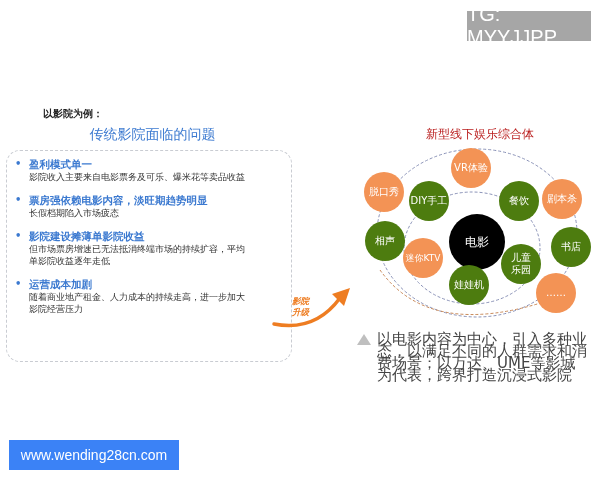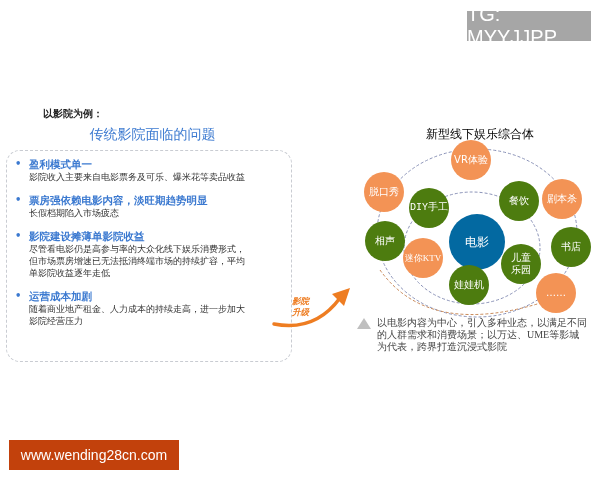--- a/index.html
+++ b/index.html
@@ -9,34 +9,34 @@
       font-family: "DejaVu Sans", "Liberation Sans", sans-serif;
     }
     .wm-top {
       position: absolute; left: 467px; top: 11px; width: 124px; height: 30px;
       background: #a6a6a6; color: #ffffff; font-size: 20px;
       font-family: "Liberation Sans", sans-serif;
       display: flex; align-items: center; justify-content: center;
     }
     .wm-bottom {
       position: absolute; left: 9px; top: 440px; width: 170px; height: 30px;
-      background: #c2410c; color: #ffffff; font-size: 14px;
+      background: #3b82f6; color: #ffffff; font-size: 14px;
       font-family: "Liberation Sans", sans-serif;
       display: flex; align-items: center; justify-content: center;
     }
     .example-label {
       position: absolute; left: 8px; top: 107px; font-size: 10px; font-weight: bold; color: #222; margin-left: 35px;
     }
     .left-title {
       position: absolute; left: 10px; width: 285px; top: 126px; text-align: center;
       font-size: 14px; color: #3b79d0;
     }
     .right-title {
       position: absolute; left: 380px; width: 200px; top: 126px; text-align: center;
-      font-size: 12px; color: #000000;
+      font-size: 12px; color: #b91c1c;
     }
     .problem-box {
       position: absolute; left: 6px; top: 150px; width: 286px; height: 212px;
       border: 1px dashed #c9ccd2; border-radius: 14px; box-sizing: border-box;
       padding: 6px 8px 0 8px;
     }
     .problem {
       margin-bottom: 6px;
     }
     .problem-head {
@@ -51,24 +51,24 @@
       position: absolute; left: 22px; top: 16px; font-size: 8.5px; color: #ee7d22; font-weight: bold; line-height: 11px;
     }
     .diagram { position: absolute; left: 340px; top: 140px; width: 260px; height: 190px; }
     .bubble {
       position: absolute; border-radius: 50%;
       display: flex; align-items: center; justify-content: center; text-align: center;
       color: #ffffff; font-size: 10px; line-height: 12px;
     }
     .b-dark { background: #4d7c0f; }
     .b-light { background: #f39355; }
-    .b-core { background: #0369a1; font-size: 12px; }
+    .b-core { background: #000000; font-size: 12px; }
     .note {
-      position: absolute; left: 357px; top: 317px; width: 232px;
-      font-size: 10px; color: #444; line-height: 12px; display: flex; font-family: Liberation Serif, serif;
+      position: absolute; left: 357px; top: 333px; width: 232px;
+      font-size: 15px; color: #444; line-height: 12px; display: flex;
     }
     .note-icon {
       width: 0; height: 0; border-left: 7px solid transparent; border-right: 7px solid transparent;
       border-bottom: 11px solid #bfbfbf; margin-right: 6px; margin-top: 1px; flex: 0 0 auto;
     }
   </style>
 </head>
 <body>
 
 <div class="wm-top">TG: MYYJJPP</div>
@@ -96,21 +96,20 @@
     <div class="problem-desc">
       <div>长假档期陷入市场疲态</div>
     </div>
   </div>
   <div class="problem" style="margin-top:10px;">
     <div class="problem-head">
         <span class="bullet">•</span>
         <span>影院建设摊薄单影院收益</span>
       </div>
     <div class="problem-desc">
-      <div>尽管看电影仍是高参与率的大众化线下娱乐消费形式，</div>
       <div>但市场票房增速已无法抵消终端市场的持续扩容，平均</div>
       <div>单影院收益逐年走低</div>
     </div>
   </div>
   <div class="problem" style="margin-top:10px;">
     <div class="problem-head">
         <span class="bullet">•</span>
         <span>运营成本加剧</span>
       </div>
     <div class="problem-desc">
@@ -134,26 +133,26 @@
 <div class="diagram">
   <svg width="260" height="190" style="position:absolute;left:0;top:0;">
     <ellipse cx="137" cy="93" rx="100" ry="84" fill="none" stroke="#8b93b8" stroke-width="1" stroke-dasharray="3,2"></ellipse>
     <ellipse cx="132" cy="108" rx="68" ry="56" fill="none" stroke="#8b93b8" stroke-width="1" stroke-dasharray="3,2"></ellipse>
     <path d="M 40 130 Q 90 200 210 160" fill="none" stroke="#c98a5a" stroke-width="1" stroke-dasharray="3,2"></path>
   </svg>
 
   <div class="bubble b-core" style="left:109px;top:74px;width:56px;height:56px;">电影</div>
 
   <div class="bubble b-light" style="left:24px;top:32px;width:40px;height:40px;">脱口秀</div>
-  <div class="bubble b-light" style="left:111px;top:0;width:40px;height:40px;">VR体验</div>
-  <div class="bubble b-dark" style="left:69px;top:48px;width:40px;height:40px;font-family:Liberation Mono, monospace;">DIY手工</div>
+  <div class="bubble b-light" style="left:111px;top:8px;width:40px;height:40px;">VR体验</div>
+  <div class="bubble b-dark" style="left:69px;top:41px;width:40px;height:40px;">DIY手工</div>
   <div class="bubble b-dark" style="left:159px;top:41px;width:40px;height:40px;">餐饮</div>
   <div class="bubble b-light" style="left:202px;top:39px;width:40px;height:40px;">剧本杀</div>
   <div class="bubble b-dark" style="left:25px;top:81px;width:40px;height:40px;">相声</div>
-  <div class="bubble b-light" style="left:63px;top:98px;width:40px;height:40px;font-size:9px;font-family:Liberation Serif, serif;">迷你KTV</div>
+  <div class="bubble b-light" style="left:63px;top:98px;width:40px;height:40px;font-size:9px;">迷你KTV</div>
   <div class="bubble b-dark" style="left:211px;top:87px;width:40px;height:40px;">书店</div>
   <div class="bubble b-dark" style="left:109px;top:125px;width:40px;height:40px;">娃娃机</div>
   <div class="bubble b-dark" style="left:161px;top:104px;width:40px;height:40px;padding:0 8px;box-sizing:border-box;">儿童乐园</div>
   <div class="bubble b-light" style="left:196px;top:133px;width:40px;height:40px;">……</div>
 </div>
 
 <div class="note">
   <div class="note-icon"></div>
   <div>以电影内容为中心，引入多种业态，以满足不同的人群需求和消费场景；以万达、UME等影城为代表，跨界打造沉浸式影院</div>
 </div>

